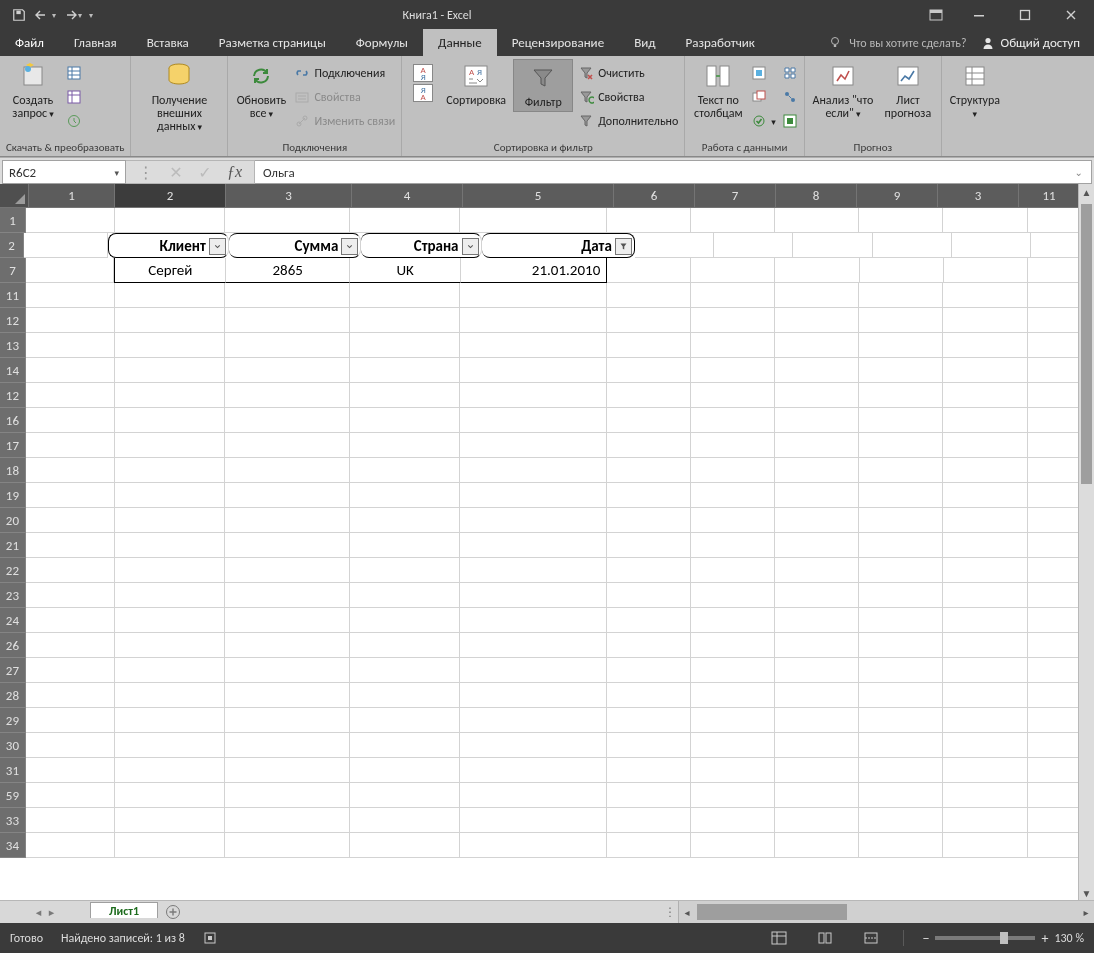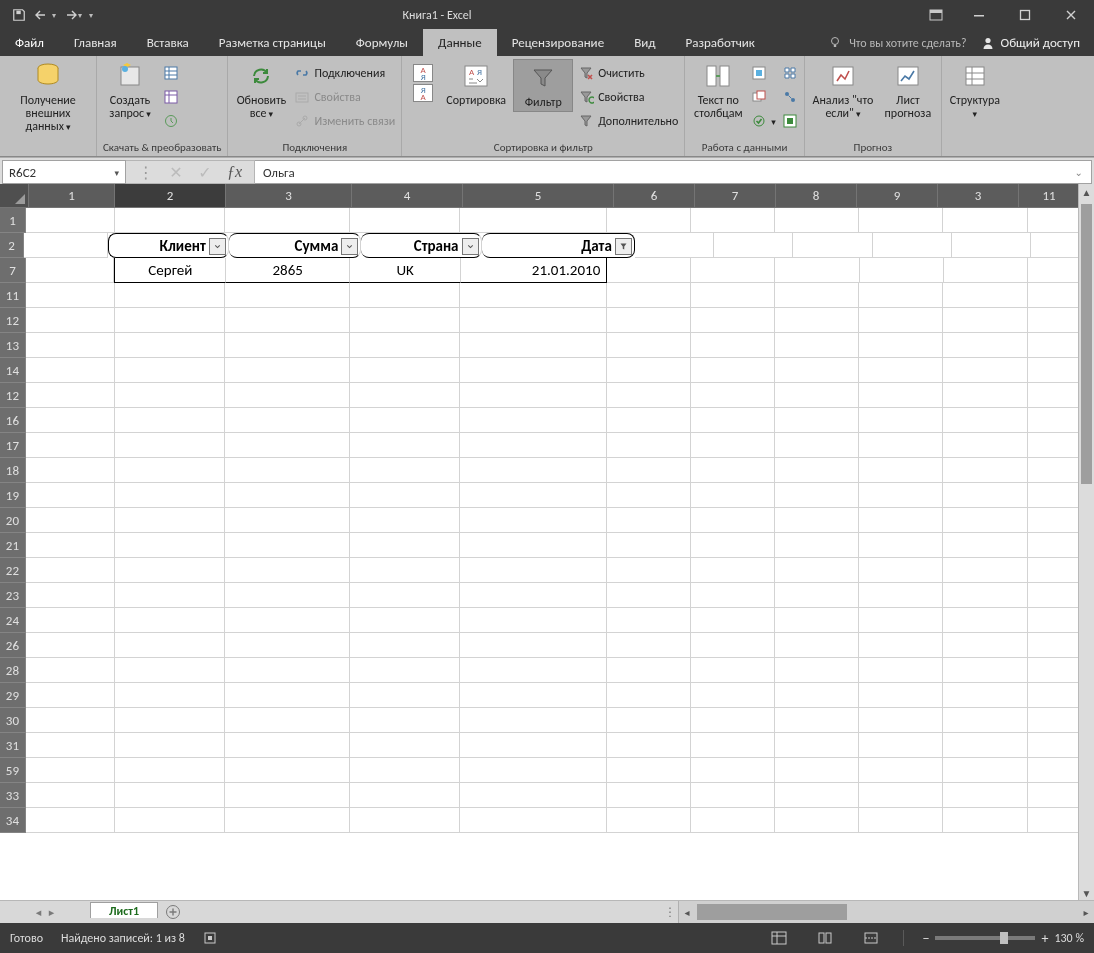--- a/index.html
+++ b/index.html
@@ -186,35 +186,20 @@
         <path d="M2.5 13c0-3 2-4.5 4.5-4.5S11.5 10 11.5 13z" fill="#e6e6e6"></path>
       </svg>
     <span>Общий доступ</span>
   </div>
 </div>
 
 <div class="ribbon">
 
   <div class="group">
     <div class="group-content">
-      <div class="rbtn-large wide">
-        <div class="ic">
-            <svg width="30" height="30">
-              <ellipse cx="15" cy="7" rx="10" ry="4" fill="#f5d26a" stroke="#b08a20"></ellipse>
-              <path d="M5 7v12c0 2.2 4.5 4 10 4s10-1.8 10-4V7" fill="#f5d26a" stroke="#b08a20"></path>
-            </svg>
-          </div>
-        <div class="lbl"><span>Получение<br>внешних данных</span><span style="font-size:9px"> ▾</span></div>
-      </div>
-    </div>
-    <div class="group-label">&nbsp;</div>
-  </div>
-
-  <div class="group">
-    <div class="group-content">
       <div class="rbtn-large narrow">
         <div class="ic">
             <svg width="30" height="30">
               <rect x="6" y="6" width="18" height="18" fill="#e8e8e8" stroke="#888"></rect>
               <path d="M8 4l4-2 4 2-4 2z" fill="#f5c93d"></path>
               <circle cx="10" cy="8" r="3" fill="#5ab0e0"></circle>
             </svg>
           </div>
         <div class="lbl"><span>Создать<br>запрос</span><span style="font-size:9px"> ▾</span></div>
       </div>
@@ -239,20 +224,35 @@
             <span class="small-ic">
               <svg width="16" height="16">
                 <circle cx="8" cy="8" r="5.5" fill="none" stroke="#5a9a5a"></circle>
                 <path d="M8 5v3l2 2" stroke="#5a9a5a" fill="none"></path>
               </svg>
             </span>
           </div>
       </div>
     </div>
     <div class="group-label">Скачать &amp; преобразовать</div>
+  </div>
+
+  <div class="group">
+    <div class="group-content">
+      <div class="rbtn-large wide">
+        <div class="ic">
+            <svg width="30" height="30">
+              <ellipse cx="15" cy="7" rx="10" ry="4" fill="#f5d26a" stroke="#b08a20"></ellipse>
+              <path d="M5 7v12c0 2.2 4.5 4 10 4s10-1.8 10-4V7" fill="#f5d26a" stroke="#b08a20"></path>
+            </svg>
+          </div>
+        <div class="lbl"><span>Получение<br>внешних данных</span><span style="font-size:9px"> ▾</span></div>
+      </div>
+    </div>
+    <div class="group-label">&nbsp;</div>
   </div>
 
   <div class="group">
     <div class="group-content">
       <div class="rbtn-large narrow">
         <div class="ic">
             <svg width="30" height="30">
               <path d="M8 15a7 7 0 0 1 13-3M22 15a7 7 0 0 1-13 3" fill="none" stroke="#3c8a3c" stroke-width="2"></path>
               <path d="M21 8v4h-4M9 22v-4h4" fill="none" stroke="#3c8a3c" stroke-width="2"></path>
             </svg>
@@ -762,20 +762,34 @@
         <div class="cell " style="width: 110px;"></div>
         <div class="cell " style="width: 150px;"></div>
         <div class="cell " style="width: 80px;"></div>
         <div class="cell " style="width: 80px;"></div>
         <div class="cell " style="width: 80px;"></div>
         <div class="cell " style="width: 80px;"></div>
         <div class="cell " style="width: 80px;"></div>
         <div class="cell " style="width: 60px;"></div>
       </div>
       <div class="row">
+        <div class="rowhead">27</div>
+        <div class="cell " style="width: 85px;"></div>
+        <div class="cell " style="width: 110px;"></div>
+        <div class="cell " style="width: 125px;"></div>
+        <div class="cell " style="width: 110px;"></div>
+        <div class="cell " style="width: 150px;"></div>
+        <div class="cell " style="width: 80px;"></div>
+        <div class="cell " style="width: 80px;"></div>
+        <div class="cell " style="width: 80px;"></div>
+        <div class="cell " style="width: 80px;"></div>
+        <div class="cell " style="width: 80px;"></div>
+        <div class="cell " style="width: 60px;"></div>
+      </div>
+      <div class="row">
         <div class="rowhead">28</div>
         <div class="cell " style="width: 85px;"></div>
         <div class="cell " style="width: 110px;"></div>
         <div class="cell " style="width: 125px;"></div>
         <div class="cell " style="width: 110px;"></div>
         <div class="cell " style="width: 150px;"></div>
         <div class="cell " style="width: 80px;"></div>
         <div class="cell " style="width: 80px;"></div>
         <div class="cell " style="width: 80px;"></div>
         <div class="cell " style="width: 80px;"></div>

